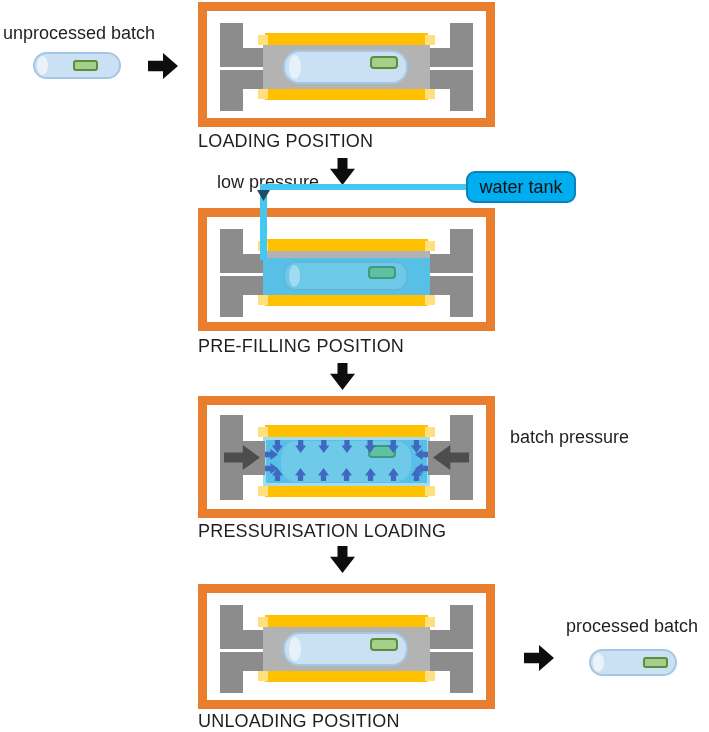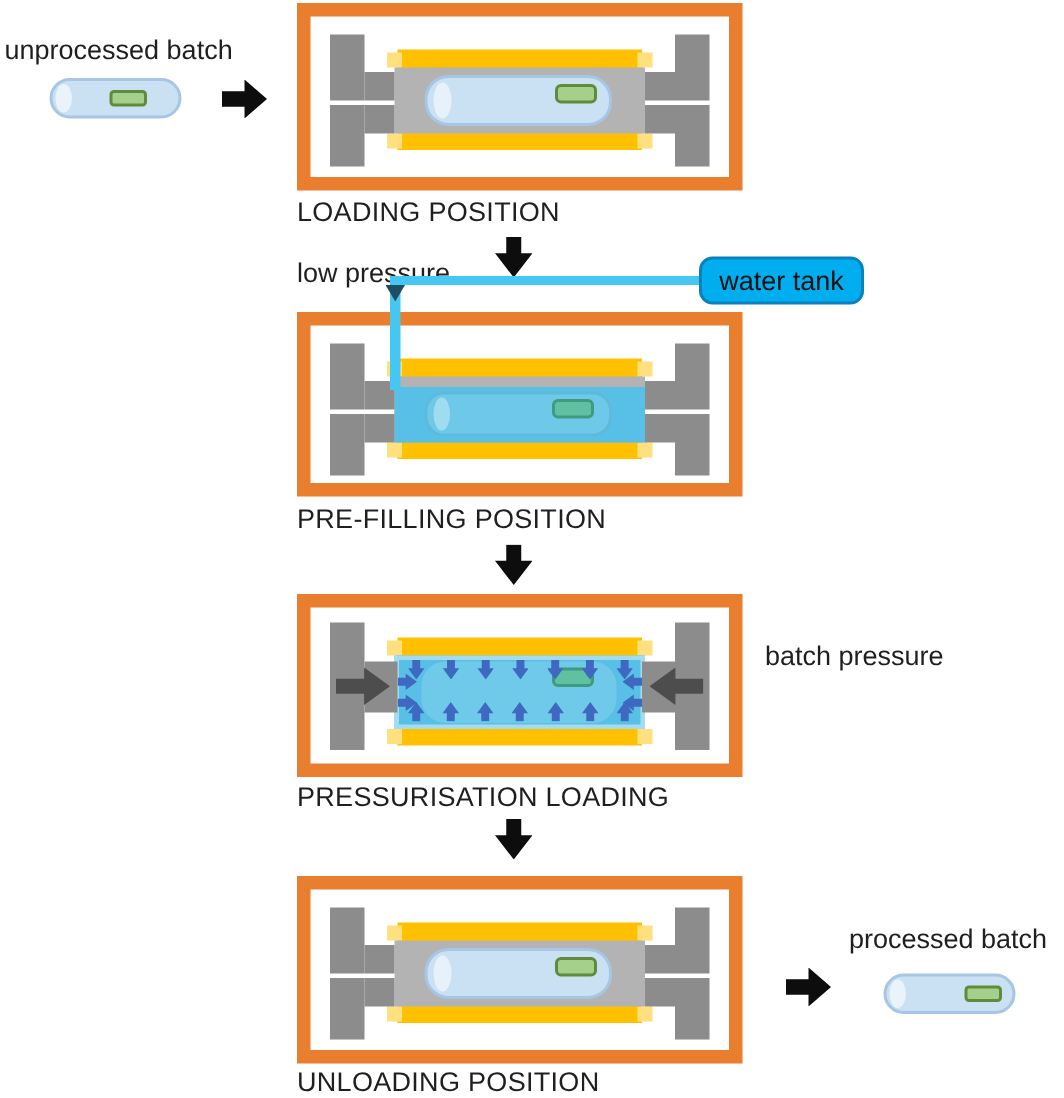--- a/index.html
+++ b/index.html
@@ -73,21 +73,21 @@
   .p-up{transform:rotate(180deg);}
   .p-right{transform:rotate(-90deg);}
   .p-left{transform:rotate(90deg);}
 
   
   .stage-label{position:absolute;left:198px;width:297px;font-size:18px;
     letter-spacing:0.2px;color:var(--c-text-color,#1f1f1f);white-space:nowrap;}
   #lbl1{top:131px;} #lbl2{top:336px;} #lbl3{top:521px;} #lbl4{top:711px;}
   .annotation{position:absolute;font-size:18px;color:var(--c-text-color,#1f1f1f);white-space:nowrap;}
   #ann-unprocessed{left:3px;top:23px;}
-  #ann-low{left:198px;top:172px;}
+  #ann-low{left:217px;top:172px;}
   #ann-high{left:510px;top:427px;}
   #ann-processed{left:566px;top:616px;}
 
   
   .flow-arrow{position:absolute;left:330px;width:25px;height:27px;background:var(--c-flow-arrow-black,#0d0d0d);
     clip-path:polygon(30% 0,70% 0,70% 40%,100% 40%,50% 100%,0 40%,30% 40%);}
   #arr1{top:158px;} #arr2{top:363px;} #arr3{top:546px;}
   .io-arrow{position:absolute;width:30px;height:26px;background:var(--c-flow-arrow-black,#0d0d0d);
     clip-path:polygon(0 30%,50% 30%,50% 0,100% 50%,50% 100%,50% 70%,0 70%);}
   #arr-in{left:148px;top:53px;}

